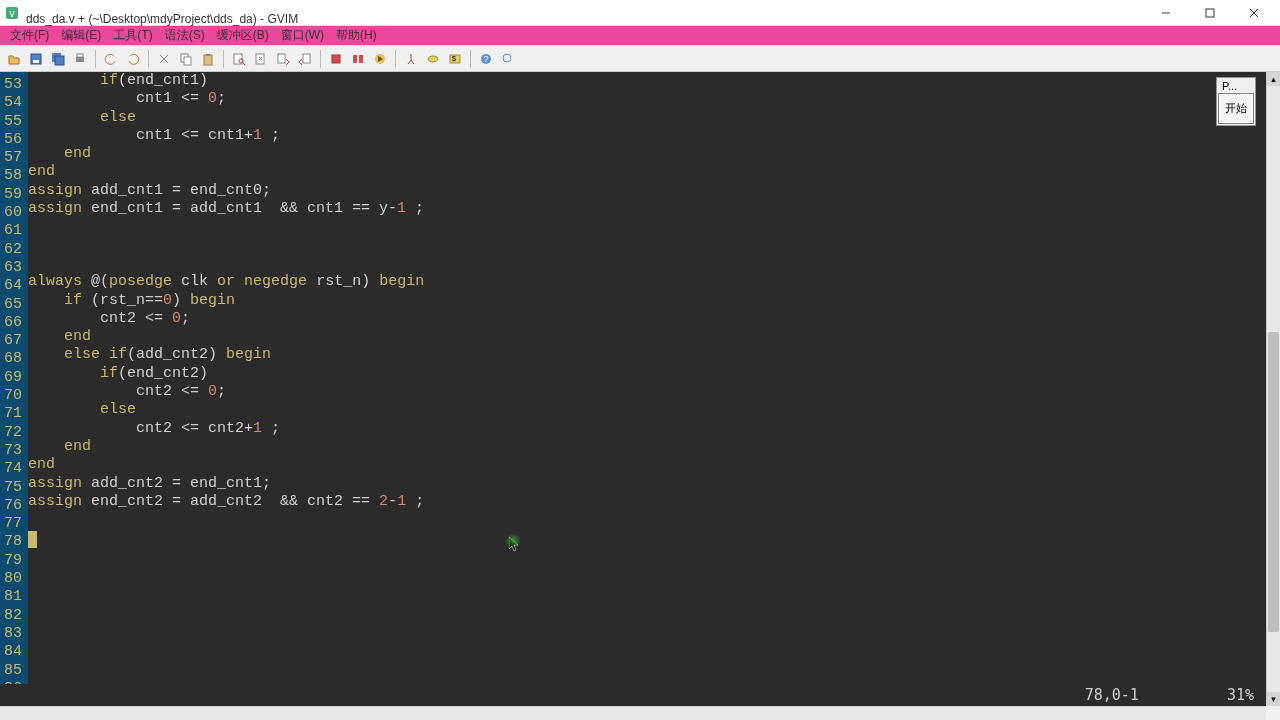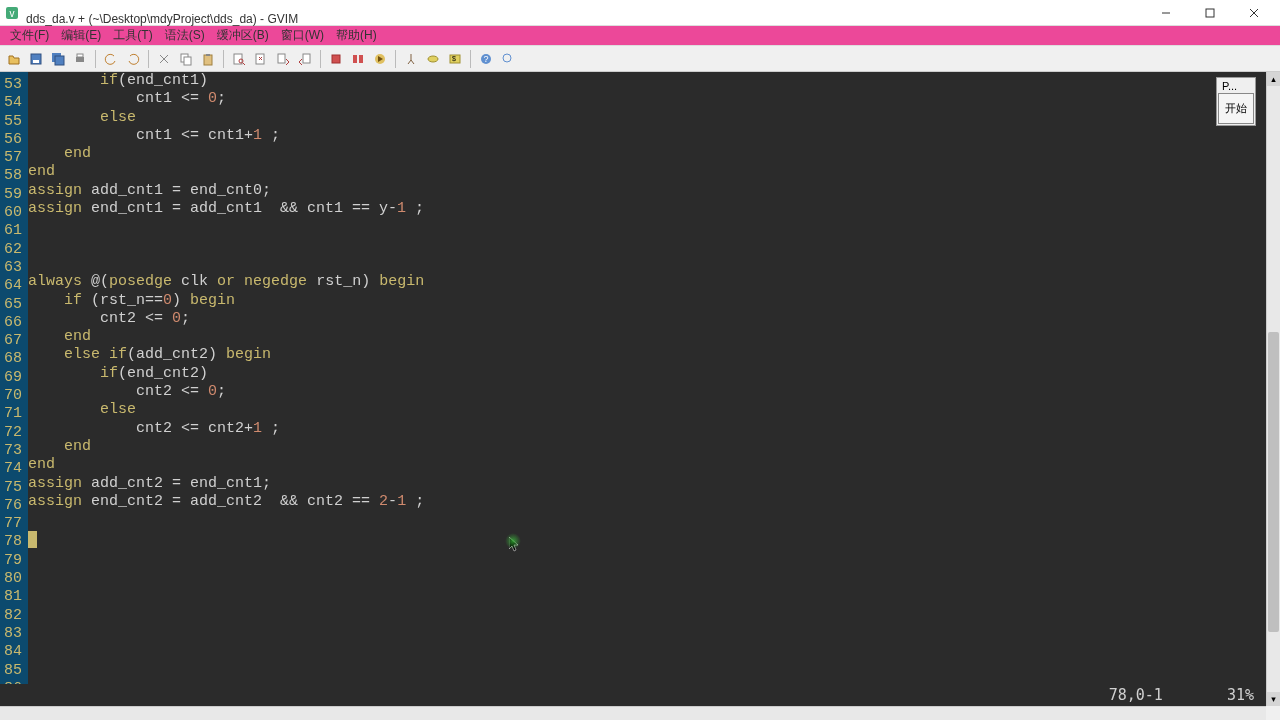--- a/index.html
+++ b/index.html
@@ -129,21 +129,21 @@
   right: 0;
   height: 22px;
   background: #2b2b2b;
   color: #d0d0d0;
   display: flex;
   align-items: center;
   justify-content: flex-end;
   padding: 0 12px;
   font-family: Consolas, monospace;
   font-size: 15px;
-  gap: 64px;
+  gap: 88px;
   margin-top: 32px;
 }
 
 .scrollbar-v {
   position: absolute;
   top: 72px;
   right: 0;
   bottom: 14px;
   width: 14px;
   background: #e8e8e8;

